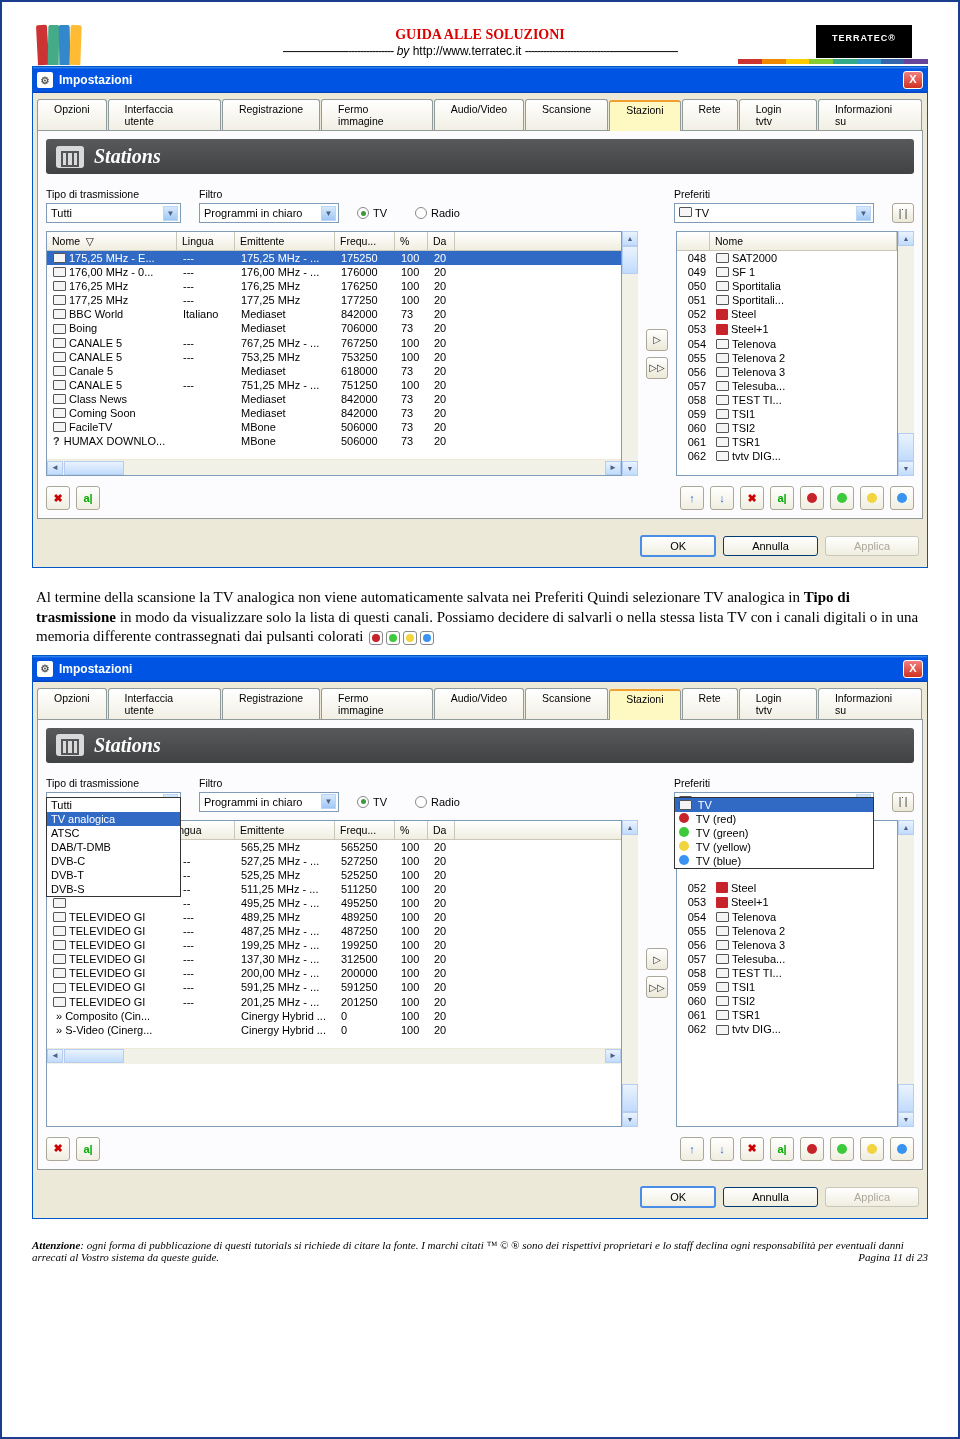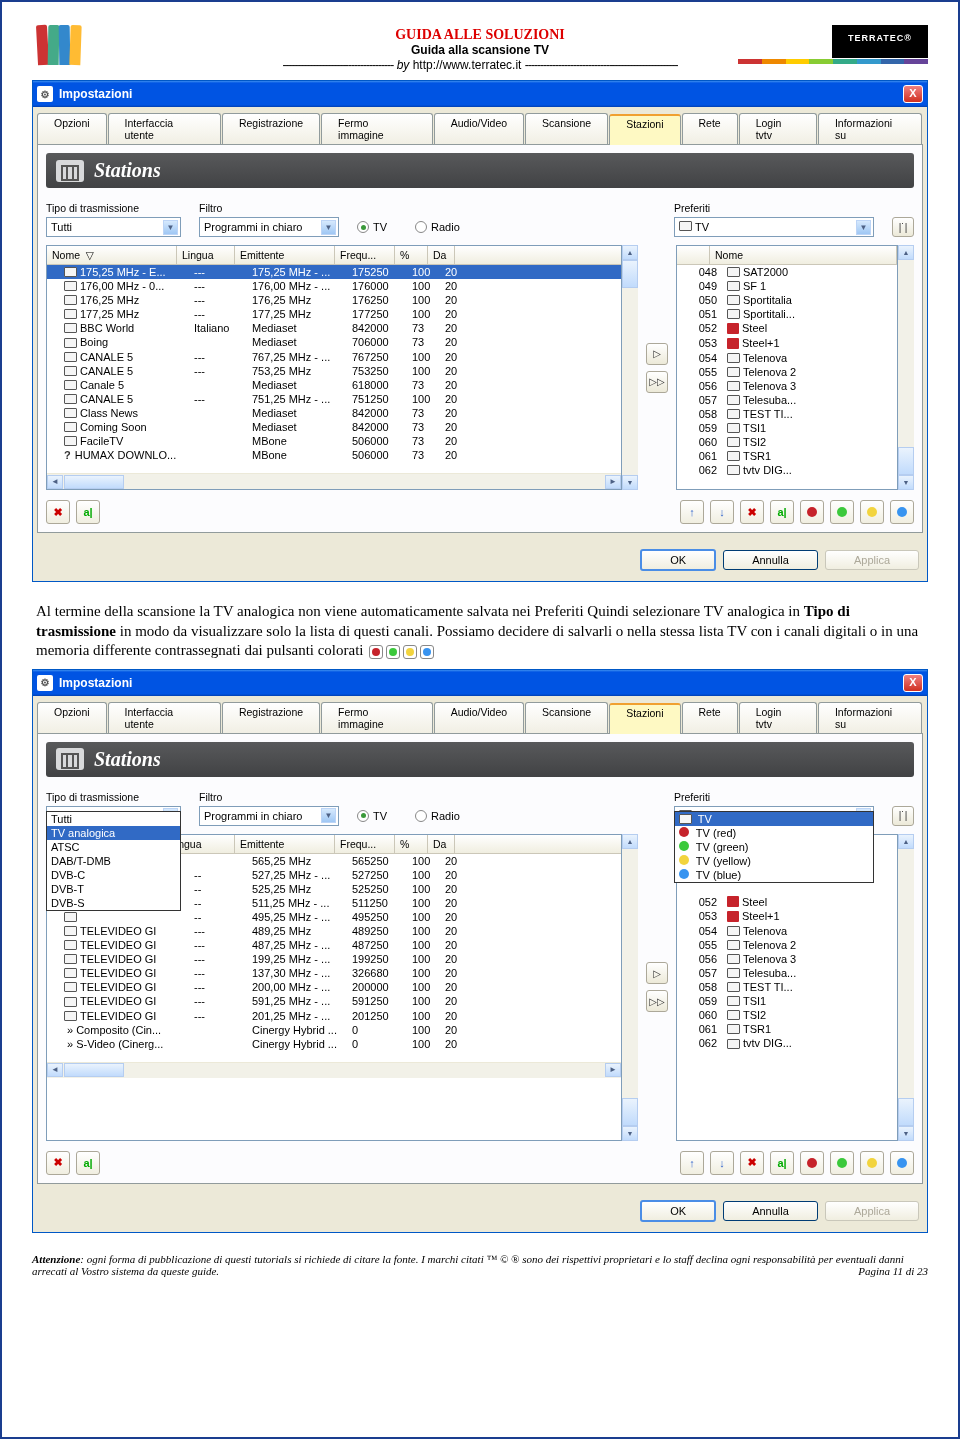--- a/index.html
+++ b/index.html
@@ -5,21 +5,21 @@
 *{box-sizing:border-box;margin:0;padding:0}
 body{font-family:Tahoma,Verdana,sans-serif;font-size:11px;background:#fff;width:960px;margin:0 auto;color:#000}
 .page{border:2px solid #1a3d8f;padding:4px 30px 8px;min-height:1439px}
 .header{text-align:center;margin-bottom:2px;position:relative}
 .books-icon{position:absolute;left:5px;top:-2px;display:flex;gap:0}
 .book{width:11px;height:40px;border-radius:2px 2px 0 0;display:inline-block}
 .b1{background:#c33;transform:rotate(-3deg)}
 .b2{background:#4a8;transform:rotate(1deg)}
 .b3{background:#38c;transform:rotate(-1deg)}
 .b4{background:#fb3;transform:rotate(2deg)}
-.terratec-logo{position:absolute;right:0;top:-2px;background:#000;color:#fff;font-weight:bold;font-size:15px;padding:6px 14px;border:2px solid #000;letter-spacing:1px;font-family:Arial}
+.terratec-logo{position:absolute;right:16px;top:-2px;background:#000;color:#fff;font-weight:bold;font-size:15px;padding:6px 14px;border:2px solid #000;letter-spacing:1px;font-family:Arial}
 .terratec-logo span{font-size:9px;vertical-align:super}
 .rainbow{position:absolute;right:0;top:32px;display:flex;height:5px;width:190px}
 .rainbow div{flex:1}
 .title-red{color:#d00;font-weight:bold;font-size:14px;margin-top:21px;font-family:"Times New Roman",serif}
 .title-sub{font-weight:bold;font-size:12px}
 .byline{font-size:12px;margin-top:1px}
 .byline .dash{letter-spacing:-1px}
 .byline i{font-style:italic}
 
 .window{border:1px solid #0058c6;background:#ece9d8;margin:8px 0 20px;font-size:11px}
@@ -45,21 +45,21 @@
 .radio-grp{display:flex;gap:28px;align-items:center;height:20px}
 .radio-grp span{display:flex;align-items:center;gap:4px}
 .rcirc{width:12px;height:12px;border:1px solid #888;border-radius:50%;background:#fff;display:flex;align-items:center;justify-content:center}
 .rcirc.on:after{content:"";width:5px;height:5px;border-radius:50%;background:#3a993a}
 
 .tables-row{display:flex;margin-top:8px;gap:6px}
 .tbl-wrap{border:1px solid #7f9db9;background:#fff;flex:1}
 .thdr{display:flex;background:linear-gradient(to bottom,#fff,#f0eee0);border-bottom:1px solid #cbc7b8;overflow:hidden}
 .thdr div{border-right:1px solid #cbc7b8;padding:3px 5px;font-size:10.5px;white-space:nowrap}
 .tbody{height:208px;overflow:hidden}
-.tr{display:flex;padding:1px 12px}
+.tr{display:flex;padding:1px 1px}
 .tr.sel{background:#316ac5;color:#fff}
 .tr div{padding:0 5px;font-size:11px;white-space:nowrap;overflow:hidden}
 .c-name{width:130px}
 .c-lang{width:58px}
 .c-emit{width:100px}
 .c-freq{width:60px}
 .c-pct{width:33px}
 .c-da{width:27px}
 .c2-num{width:33px;text-align:right}
 .c2-name{flex:1}
@@ -126,21 +126,20 @@
         <div style="background:#c33"></div>
         <div style="background:#e80"></div>
         <div style="background:#fc0"></div>
         <div style="background:#8c3"></div>
         <div style="background:#3a8"></div>
         <div style="background:#39c"></div>
         <div style="background:#36a"></div>
         <div style="background:#649"></div>
       </div>
     <div class="title-red">GUIDA ALLE SOLUZIONI</div>
-    <div class="title-sub">Guida alla scansione TV</div>
     <div class="byline"><span class="dash">-------------------------------------</span> <i>by</i>  <span>http://www.terratec.it</span>  <span class="dash">---------------------------------------------------</span></div>
   </div>
 
   <div class="window">
     <div class="titlebar">
       <span class="wicon">⚙</span>
       <span>Impostazioni</span>
       <span class="spacer"></span>
       <span class="closex">X</span>
     </div>
@@ -618,21 +617,21 @@
                   <div class="c-lang">---</div>
                   <div class="c-emit">199,25 MHz - ...</div>
                   <div class="c-freq">199250</div>
                   <div class="c-pct">100</div>
                   <div class="c-da">20</div>
                 </div>
                 <div class="tr">
                   <div class="c-name"><span class="tvicon"></span>TELEVIDEO GI</div>
                   <div class="c-lang">---</div>
                   <div class="c-emit">137,30 MHz - ...</div>
-                  <div class="c-freq">326680</div>
+                  <div class="c-freq">312500</div>
                   <div class="c-pct">100</div>
                   <div class="c-da">20</div>
                 </div>
                 <div class="tr">
                   <div class="c-name"><span class="tvicon"></span>TELEVIDEO GI</div>
                   <div class="c-lang">---</div>
                   <div class="c-emit">200,00 MHz - ...</div>
                   <div class="c-freq">200000</div>
                   <div class="c-pct">100</div>
                   <div class="c-da">20</div>

